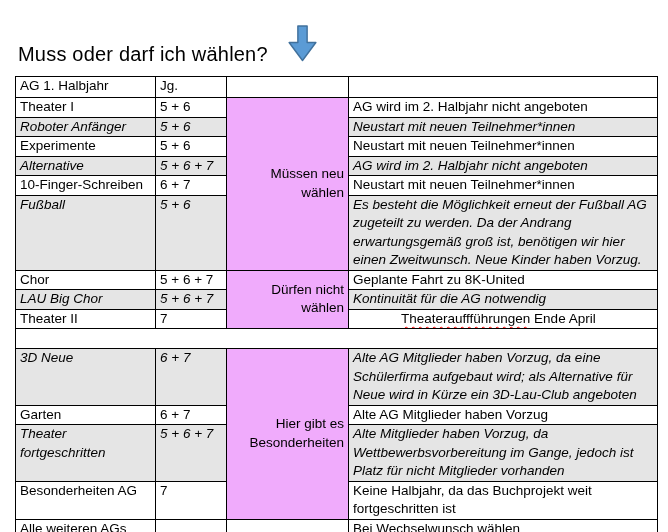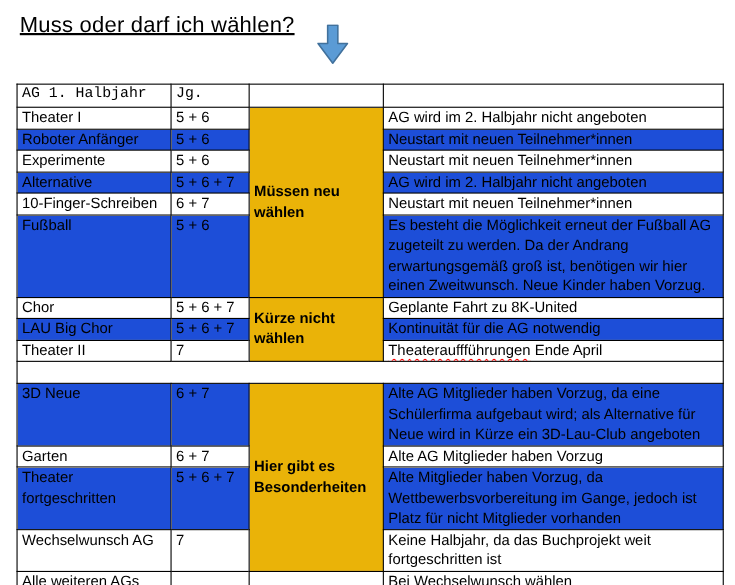--- a/index.html
+++ b/index.html
@@ -2,21 +2,21 @@
 <html><head>
 <meta charset="utf-8">
 <style>
   html, body { margin: 0; padding: 0; background: #ffffff; }
   body {
     width: 668px; min-height: 532px;
     font-family: "Liberation Sans", sans-serif;
     color: #000000;
   }
   .page { padding: 6px 11px 10px 15px; }
-  .title-row { display: flex; align-items: flex-start; height: 60px; text-decoration: underline; }
+  .title-row { display: flex; align-items: flex-end; height: 60px; }
   .doc-title {
     font-size: 20px; font-weight: 400; margin: 6px 0 0 3px;
     letter-spacing: 0.2px;
   }
   .arrow-wrap { margin: 16px 0 0 18px; }
   table.ag-table {
     border-collapse: collapse; table-layout: fixed;
     width: 642px; margin-top: 10px;
   }
   col.c-ag   { width: 140px; }
@@ -24,34 +24,34 @@
   col.c-cat  { width: 122px; }
   col.c-note { width: 309px; }
   td {
     border: 1px solid #000000;
     padding: 0 4px;
     font-size: 13.5px;
     line-height: 18.5px;
     vertical-align: top;
     overflow: hidden;
   }
-  tr.hdr td { height: 20px; font-family: Liberation Mono, monospace; }
+  tr.hdr td { height: 20px; }
   td.cat {
-    text-align: left;
+    text-align: right;
     vertical-align: middle;
-    background: #eab308;
-    font-weight: bold;
+    background: #f0abfc;
   }
-  td.shade { background: #1d4ed8; }
+  td.shade { background: #e5e5e5; font-style: italic; }
   tr.spacer td { height: 19px; }
   .misspell {
     text-decoration: underline wavy #ff0000;
     text-decoration-thickness: 1px;
     text-underline-offset: 3px;
     text-decoration-skip-ink: none;
+    margin-left: 48px;
   }
 </style>
 </head>
 <body>
 
 <div class="page">
 
   <div class="title-row">
     <h1 class="doc-title">Muss oder darf ich wählen?</h1>
     <span class="arrow-wrap">
@@ -110,21 +110,21 @@
 
       <tr>
         <td class="shade">Fußball</td>
         <td class="shade">5 + 6</td>
         <td class="shade">Es besteht die Möglichkeit erneut der Fußball AG zugeteilt zu werden. Da der Andrang erwartungsgemäß groß ist, benötigen wir hier einen Zweitwunsch. Neue Kinder haben Vorzug.</td>
       </tr>
 
       <tr>
         <td>Chor</td>
         <td>5 + 6 + 7</td>
-        <td class="cat" rowspan="3">Kürze nicht wählen</td>
+        <td class="cat" rowspan="3">Dürfen nicht wählen</td>
         <td>Geplante Fahrt zu 8K-United</td>
       </tr>
 
       <tr>
         <td class="shade">LAU Big Chor</td>
         <td class="shade">5 + 6 + 7</td>
         <td class="shade">Kontinuität für die AG notwendig</td>
       </tr>
 
       <tr>
@@ -150,21 +150,21 @@
         <td>Alte AG Mitglieder haben Vorzug</td>
       </tr>
 
       <tr>
         <td class="shade">Theater fortgeschritten</td>
         <td class="shade">5 + 6 + 7</td>
         <td class="shade">Alte Mitglieder haben Vorzug, da Wettbewerbsvorbereitung im Gange, jedoch ist Platz für nicht Mitglieder vorhanden</td>
       </tr>
 
       <tr>
-        <td>Wechselwunsch AG</td>
+        <td>Besonderheiten AG</td>
         <td>7</td>
         <td>Keine Halbjahr, da das Buchprojekt weit fortgeschritten ist</td>
       </tr>
 
       <tr>
         <td>Alle weiteren AGs</td>
         <td></td>
         <td></td>
         <td>Bei Wechselwunsch wählen</td>
       </tr>

